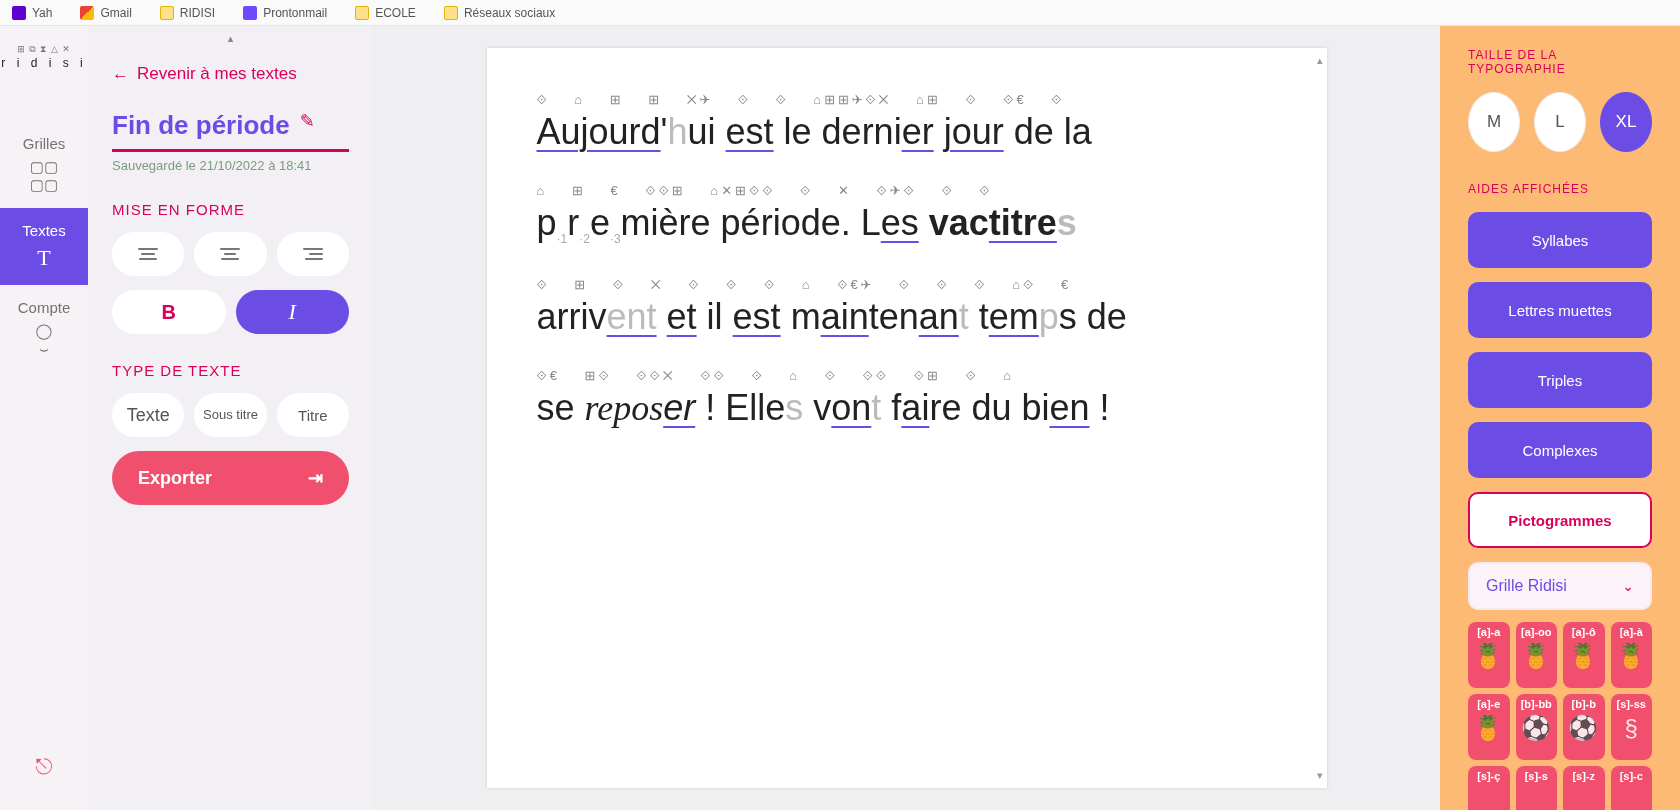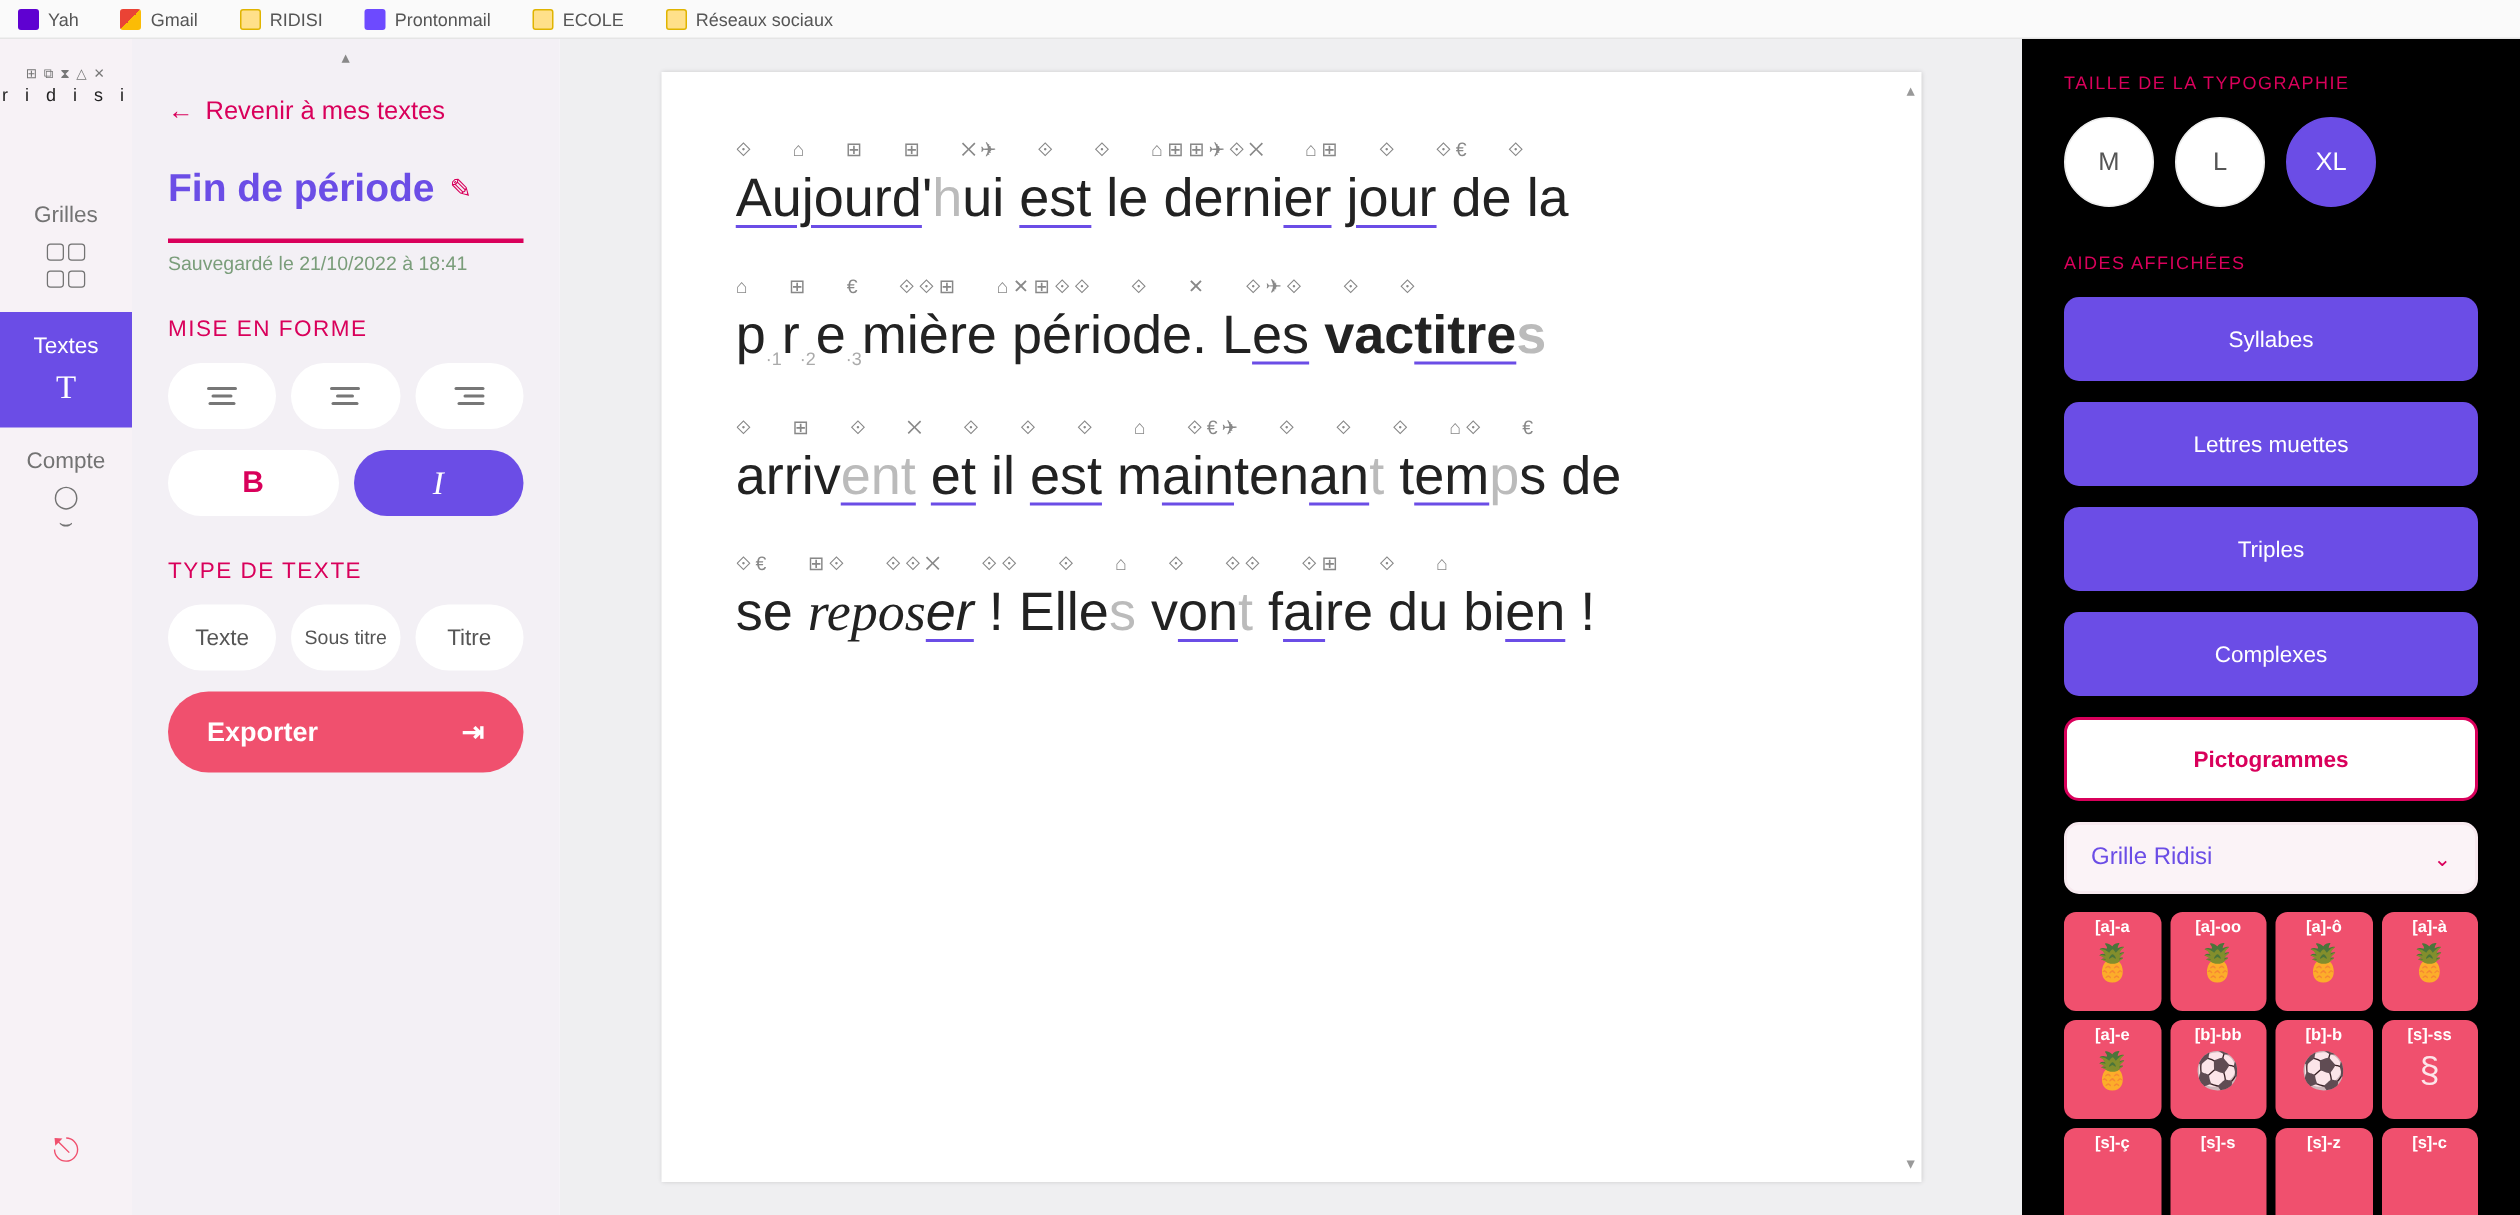--- a/index.html
+++ b/index.html
@@ -29,21 +29,21 @@
   .logo{font-size:12px;letter-spacing:4px;color:#222;margin-bottom:50px;font-weight:300;text-align:center;line-height:1.3}
   .logo small{display:block;font-size:9px;letter-spacing:1px;color:#777}
   .rail-item{width:100%;text-align:center;padding:14px 0;cursor:pointer;color:#737373;font-size:15px}
   .rail-item.active{background:var(--purple);color:#fff}
   .rail-item .lbl{display:block;margin-bottom:6px}
   .rail-bottom{position:absolute;bottom:30px}
   
   .left{width:285px;background:var(--bg);padding:20px 24px;position:relative}
   .scroll-arrow{position:absolute;top:6px;left:50%;transform:translateX(-50%);font-size:11px;color:#888}
   .backlink{color:var(--magenta);font-size:17px;display:flex;align-items:center;gap:8px;cursor:pointer;margin:18px 0 26px}
-  .title-row{display:flex;align-items:center;gap:10px;border-bottom:3px solid var(--magenta);padding-bottom:18px;margin-bottom:6px}
+  .title-row{display:flex;gap:10px;border-bottom:3px solid var(--magenta);padding-bottom:8px;margin-bottom:6px}
   .doc-title{color:var(--purple);font-weight:800;font-size:26px}
   .edit-ic{color:var(--magenta);font-size:18px}
   .saved{color:#7a9d7a;font-size:13px;margin-bottom:28px}
   .section-lbl{color:var(--magenta);font-size:15px;letter-spacing:1px;margin-bottom:14px}
   .pill-row{display:flex;gap:10px;margin-bottom:14px}
   .pill{background:#fff;border-radius:999px;height:44px;flex:1;display:flex;align-items:center;justify-content:center;cursor:pointer;font-size:18px;color:#555}
   .pill.wide{flex:1.3}
   .pill.active{background:var(--purple);color:#fff}
   .pill.bold{color:var(--magenta);font-weight:800;font-size:20px}
   .pill.italic{font-style:italic;font-size:22px;font-family:Georgia,serif}
@@ -55,21 +55,21 @@
   .page-scroll{position:absolute;right:4px;top:6px;font-size:11px;color:#999}
   .page-scroll.bot{top:auto;bottom:6px}
   .doc-line{margin-bottom:30px}
   .pictos{font-size:13px;color:#888;letter-spacing:3px;margin-bottom:2px;word-spacing:18px;white-space:nowrap;overflow:hidden}
   .words{font-size:36px;color:#222;line-height:1.2;font-weight:500}
   .words .u{text-decoration:underline;text-decoration-color:var(--purple);text-decoration-thickness:2px;text-underline-offset:6px}
   .words .mute{color:#bbb}
   .words strong{font-weight:900}
   .words em{font-style:italic;font-family:Georgia,serif}
   
-  .right{width:332px;background:#000000;padding:22px 28px;overflow:hidden}
+  .right{width:240px;background:#fdba74;padding:22px 28px;overflow:hidden}
   .right-lbl{color:var(--magenta);font-size:12px;letter-spacing:1px;margin-bottom:16px}
   .size-row{display:flex;gap:14px;margin-bottom:30px}
   .size-pill{width:60px;height:60px;border-radius:50%;background:#fff;border:1px solid #eee;display:flex;align-items:center;justify-content:center;font-size:17px;color:#555;cursor:pointer}
   .size-pill.active{background:var(--purple);color:#fff;border-color:var(--purple)}
   .aid-btn{width:100%;height:56px;border-radius:10px;background:var(--purple);color:#fff;font-size:15px;font-weight:500;display:flex;align-items:center;justify-content:center;margin-bottom:14px;cursor:pointer}
   .aid-btn.outline{background:#fff;border:2px solid var(--magenta);color:var(--magenta);font-weight:700}
   .dropdown{width:100%;height:48px;border-radius:10px;border:2px solid var(--softpink);background:#fbf3f7;display:flex;align-items:center;justify-content:space-between;padding:16px 16px;color:var(--purple);font-size:16px;margin:14px 0 12px;cursor:pointer}
   .dropdown .chev{color:var(--magenta);font-size:14px}
   .picto-grid{display:grid;grid-template-columns:repeat(4,1fr);gap:6px}
   .picto-cell{background:var(--coral);border-radius:8px;color:#fff;text-align:center;padding:4px 2px;cursor:pointer;height:66px;display:flex;flex-direction:column;justify-content:flex-start;gap:4px}
@@ -164,21 +164,21 @@
         </div>
     </div>
     <div class="pill-row">
       <div class="pill bold wide">B</div>
       <div class="pill italic wide active">I</div>
     </div>
 
     <div class="section-lbl mt">TYPE DE TEXTE</div>
     <div class="pill-row">
       <div class="pill">
-          <span style="font-size:15px">Texte</span>
+          <span style="font-size:18px">Texte</span>
         </div>
       <div class="pill">
           <span style="font-size:13px;text-align:center;line-height:1.1">Sous titre</span>
         </div>
       <div class="pill">
           <span style="font-size:15px">Titre</span>
         </div>
     </div>
 
     <div class="export-btn">

